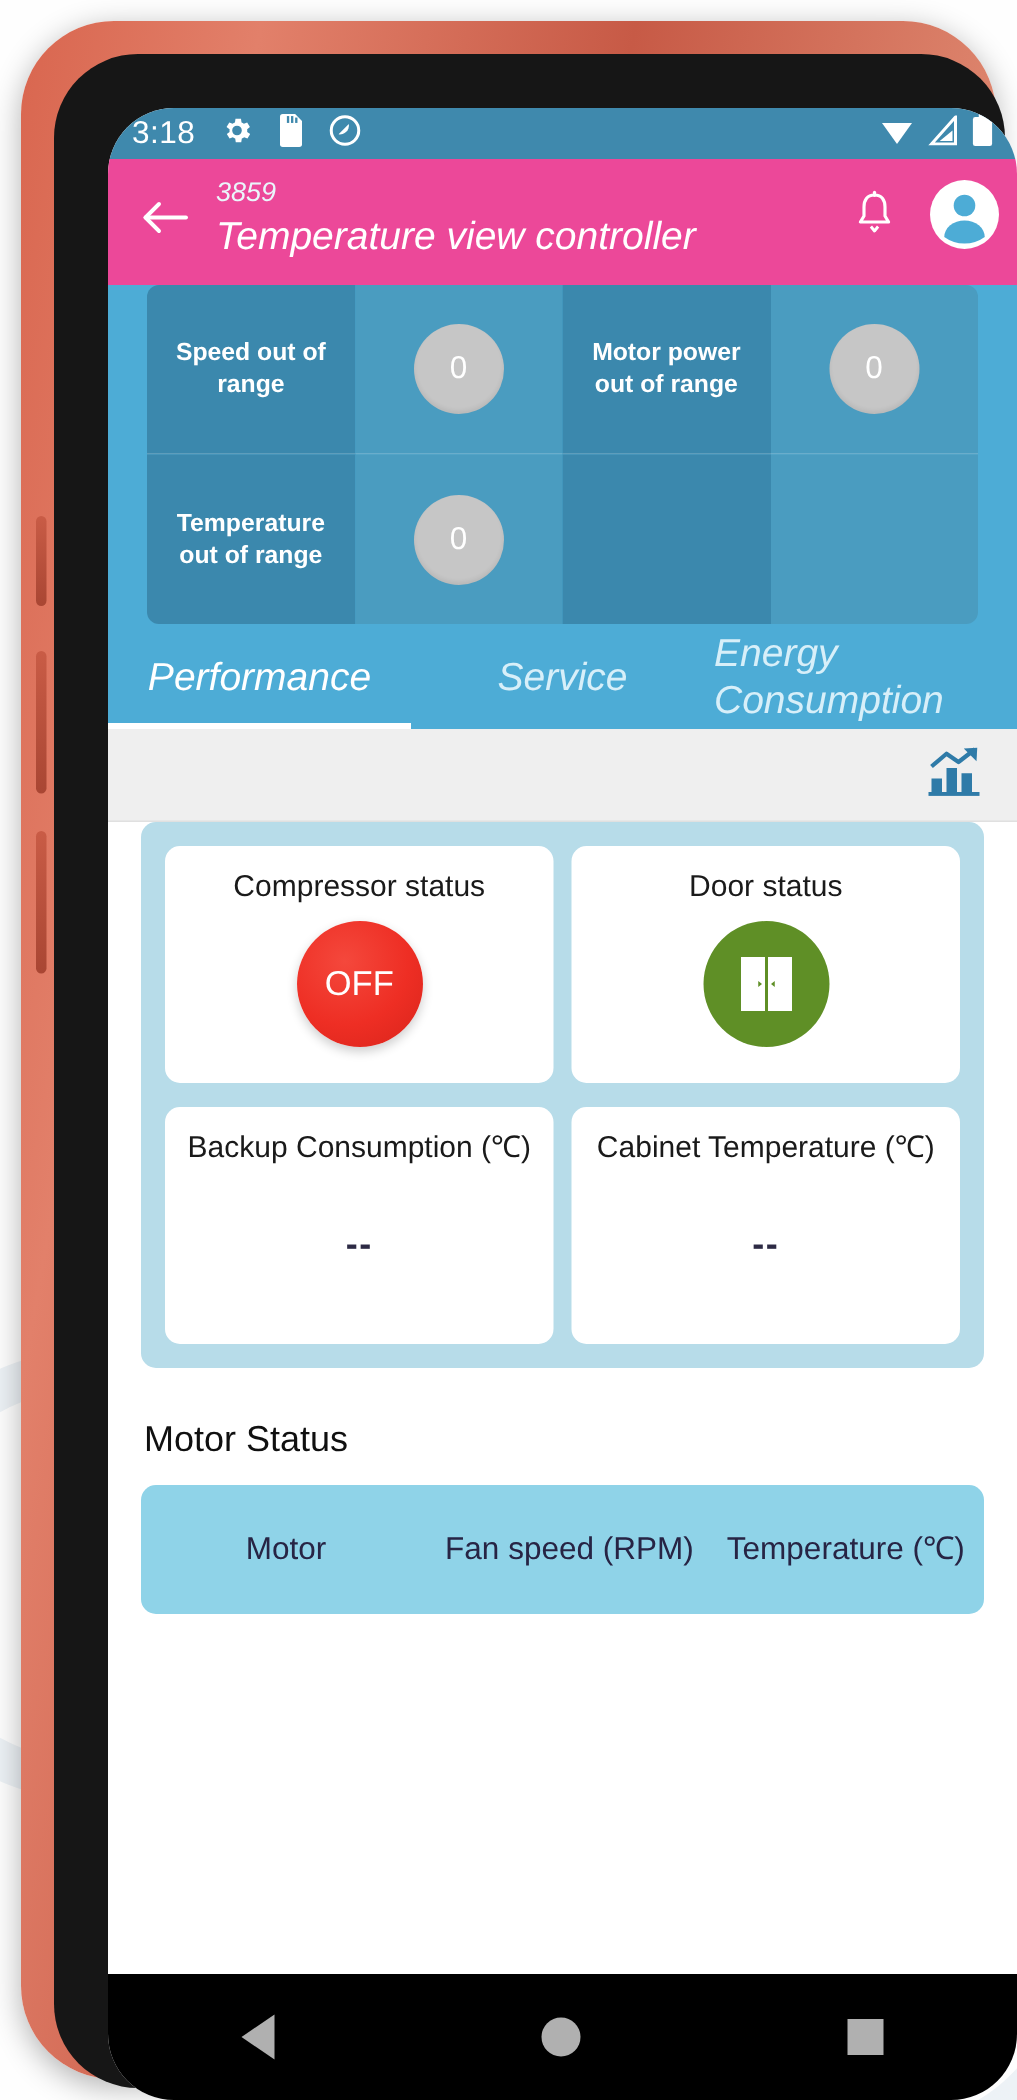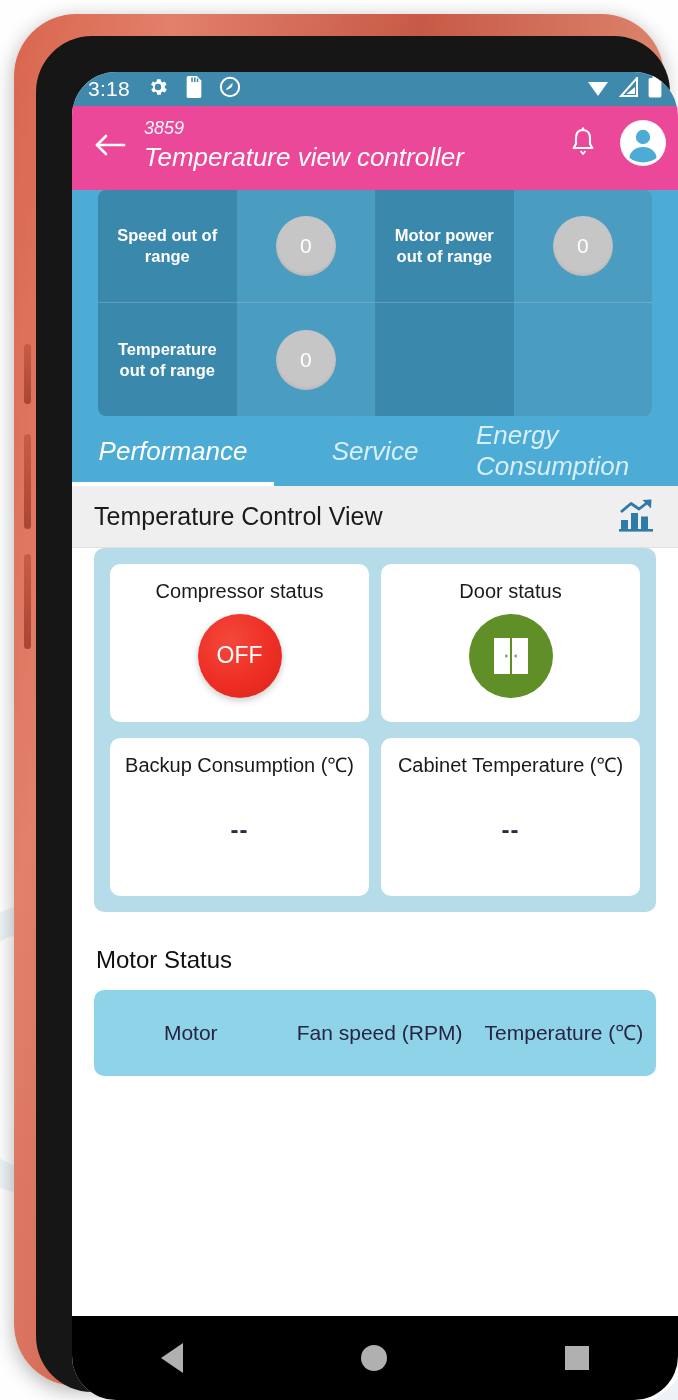--- a/index.html
+++ b/index.html
@@ -253,21 +253,20 @@
           </div>
         </div>
 
         <div class="tabs">
           <div class="tab active">Performance</div>
           <div class="tab">Service</div>
           <div class="tab">Energy Consumption</div>
         </div>
 
         <div class="viewbar">
-          <span class="viewbar-title">Temperature Control View</span>
           <span class="viewbar-icon">
             <svg width="38" height="34" viewBox="0 0 38 34">
               <g fill="#2f7ba8">
                 <rect x="3" y="22" width="7" height="9"></rect>
                 <rect x="13" y="15" width="7" height="16"></rect>
                 <rect x="23" y="18.5" width="7" height="12.5"></rect>
                 <rect x="1" y="31" width="34" height="2.6"></rect>
               </g>
               <path d="M3 14 L13 5.5 L21 11 L32 2.5" fill="none" stroke="#2f7ba8" stroke-width="2.8" stroke-linejoin="round"></path>
               <path d="M24.5 2 L33.5 1.5 L33 10.5 Z" fill="#2f7ba8"></path>

